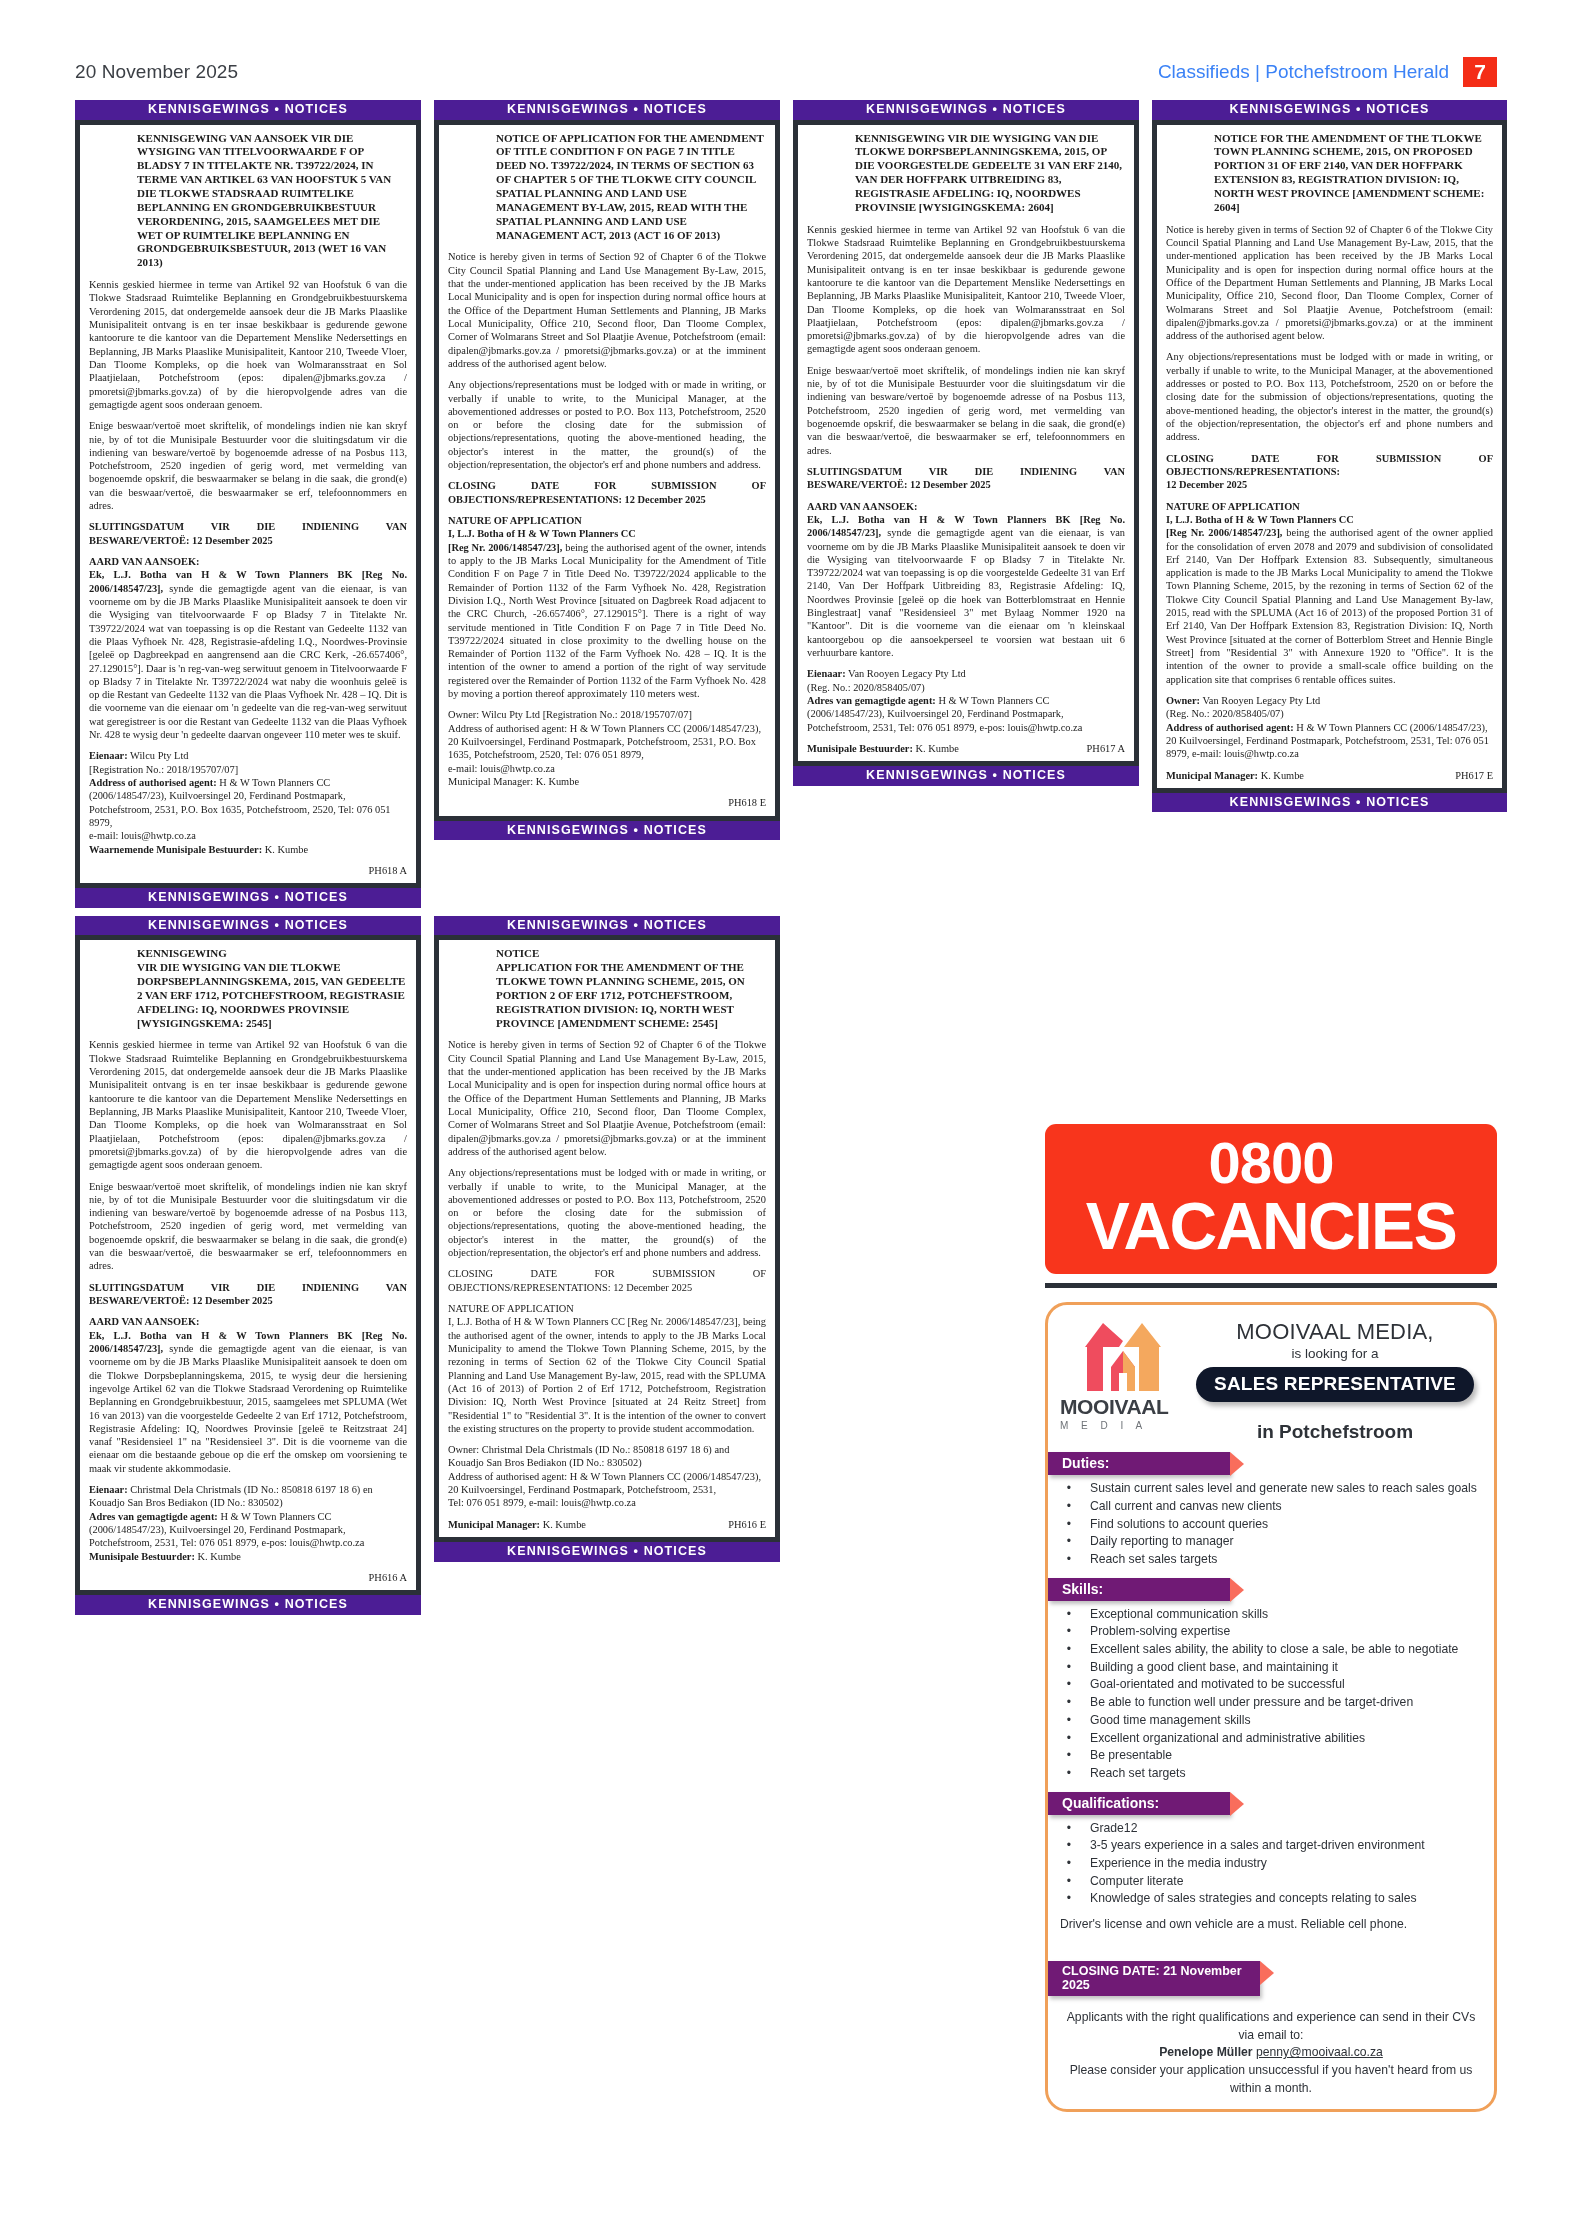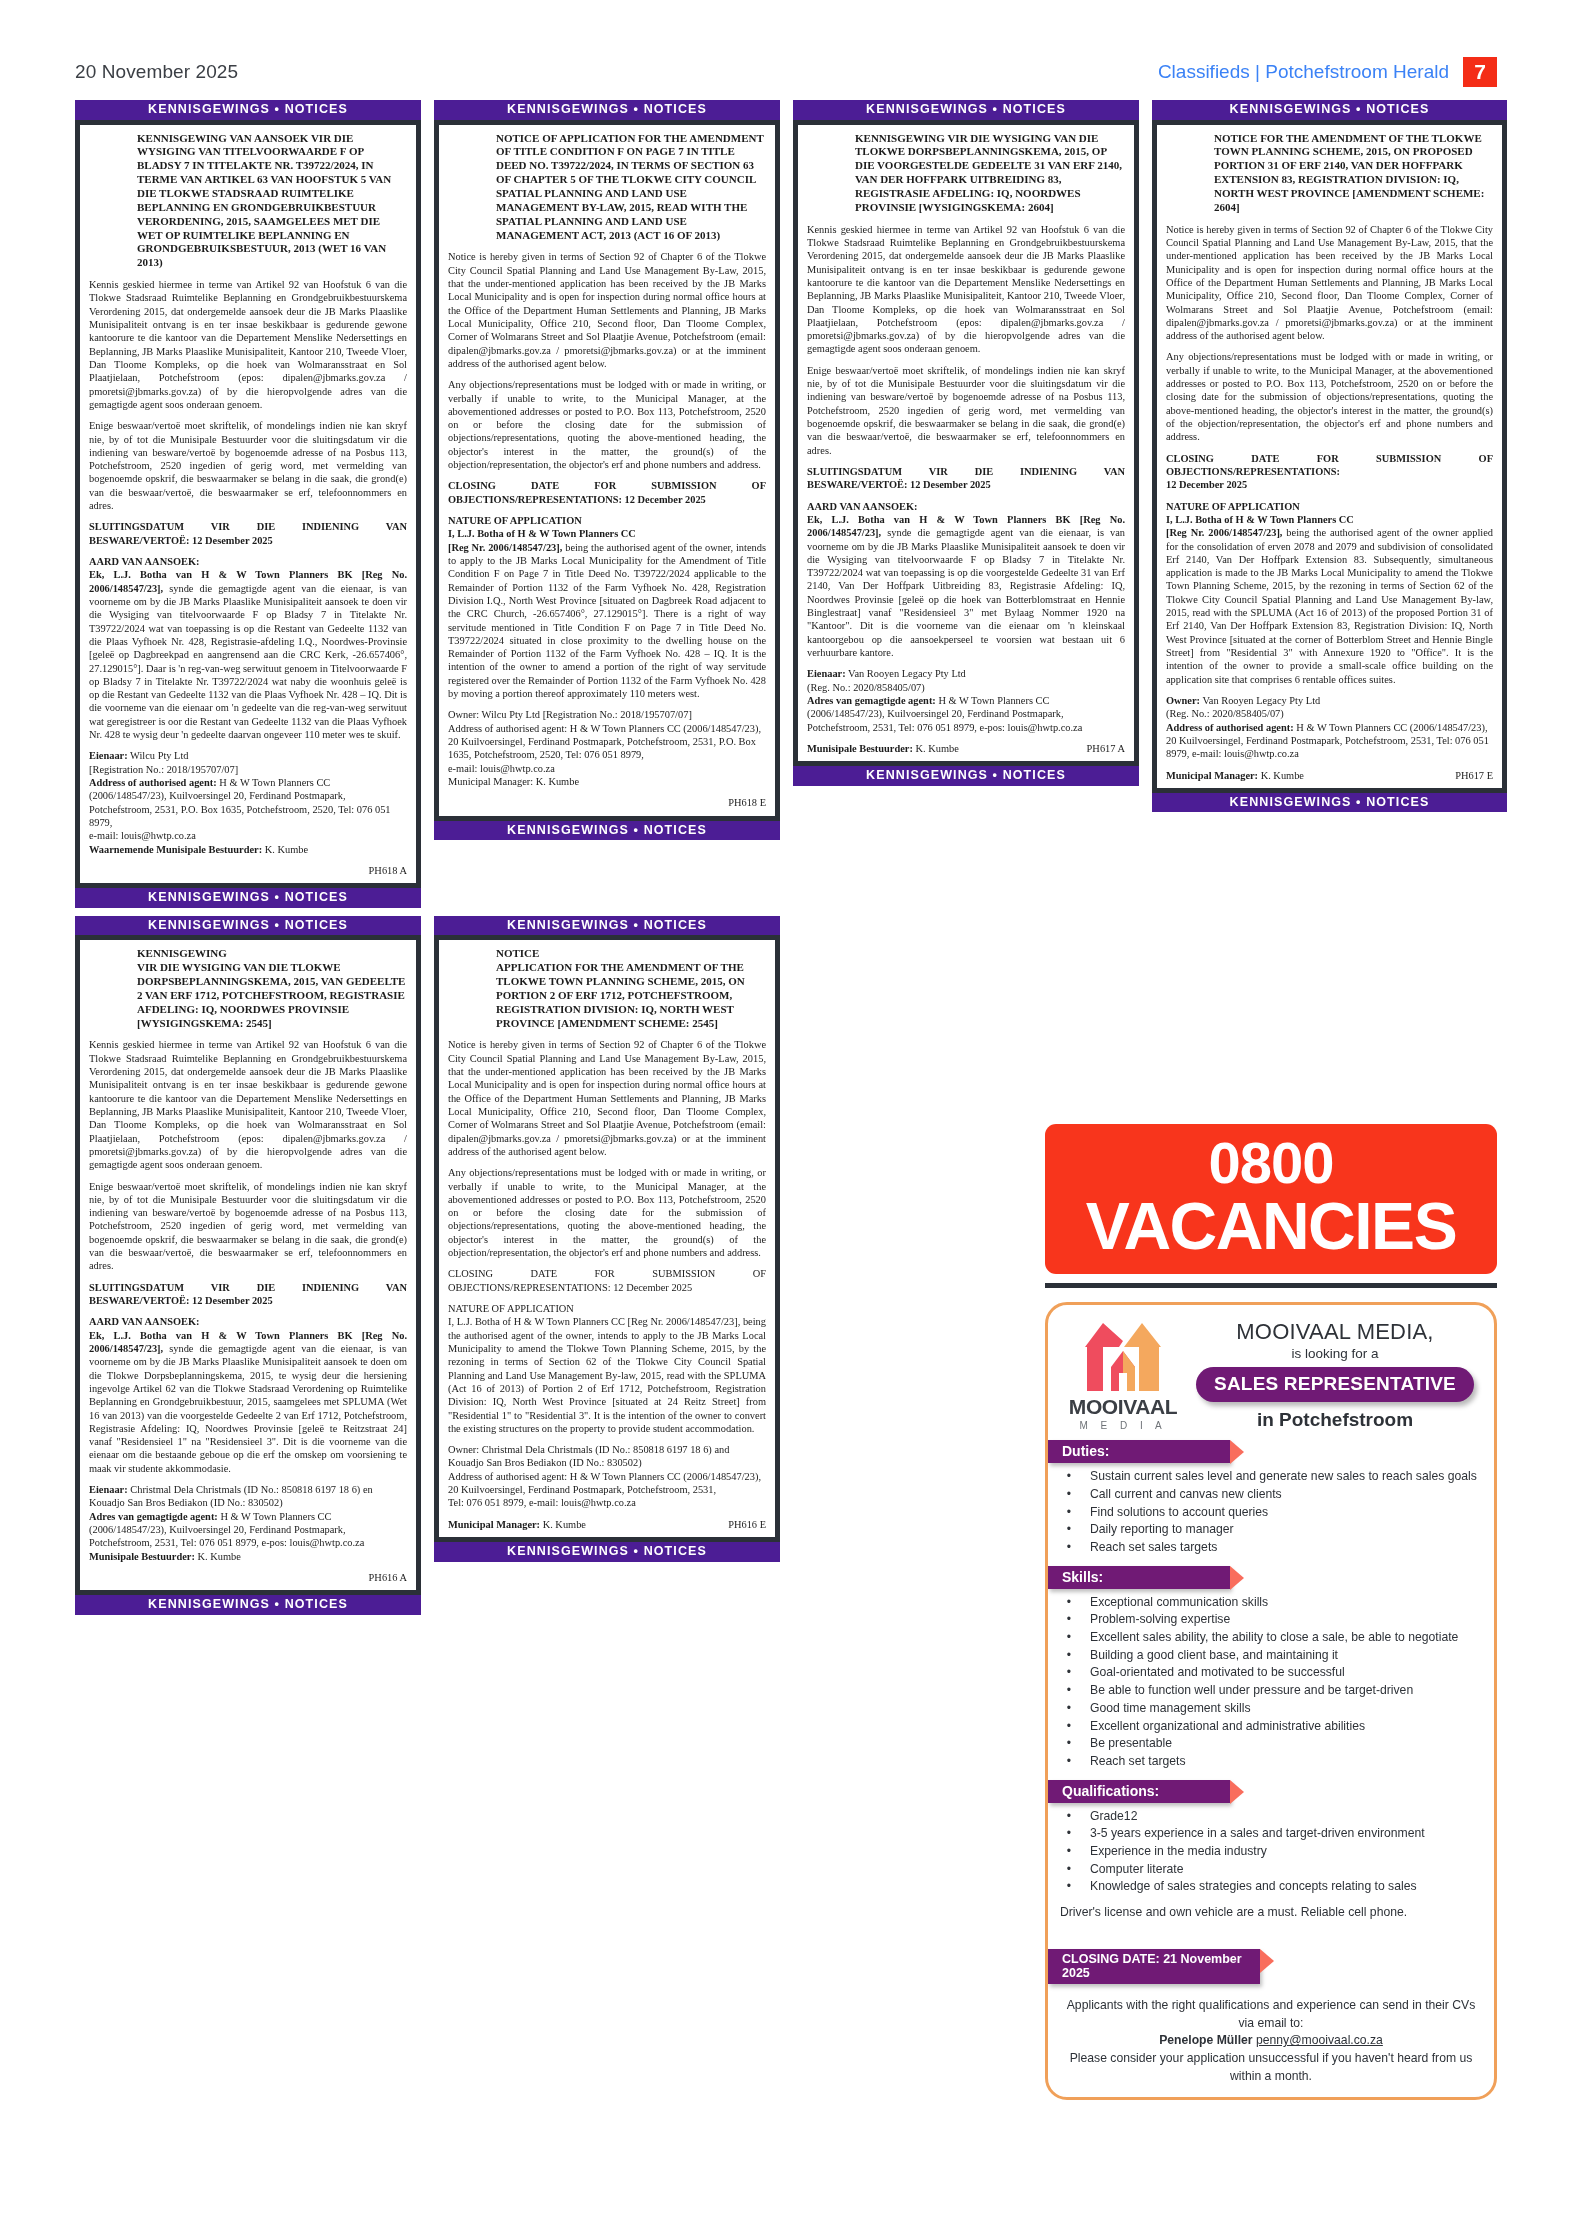--- a/index.html
+++ b/index.html
@@ -152,21 +152,21 @@
     padding: 10px 0 12px;
     font-family: "Liberation Sans", sans-serif;
     position: relative;
     overflow: hidden;
   }
   .mv-top {
     display: flex;
     align-items: flex-start;
     padding: 2px 10px 0 12px;
   }
-  .mv-logo { width: 126px; flex: 0 0 126px; text-align: center; }
+  .mv-logo { width: 126px; flex: 0 0 126px; text-align: left; }
   .mv-mark { width: 100px; height: 76px; margin: 0 auto; display: block; }
   .mv-logoname {
     font-size: 21px;
     font-weight: bold;
     color: #3b3f45;
     letter-spacing: -0.4px;
     margin-top: 2px;
   }
   .mv-logosub {
     font-size: 10px;
@@ -179,22 +179,22 @@
     font-size: 22px;
     color: #2e3238;
     letter-spacing: .2px;
   }
   .mv-looking {
     font-size: 13.5px;
     color: #2e3238;
     margin-top: 1px;
   }
   .mv-pill {
-    margin: 6px auto 0;
-    background: #701a75;
+    margin: 6px auto 12px;
+    background: #0f172a;
     border-radius: 40px;
     color: #ffffff;
     font-weight: bold;
     font-size: 19px;
     letter-spacing: .2px;
     padding: 6px 18px 7px;
     display: inline-block;
     box-shadow: 3px 4px 5px rgba(0,0,0,.28);
   }
   .mv-city {

